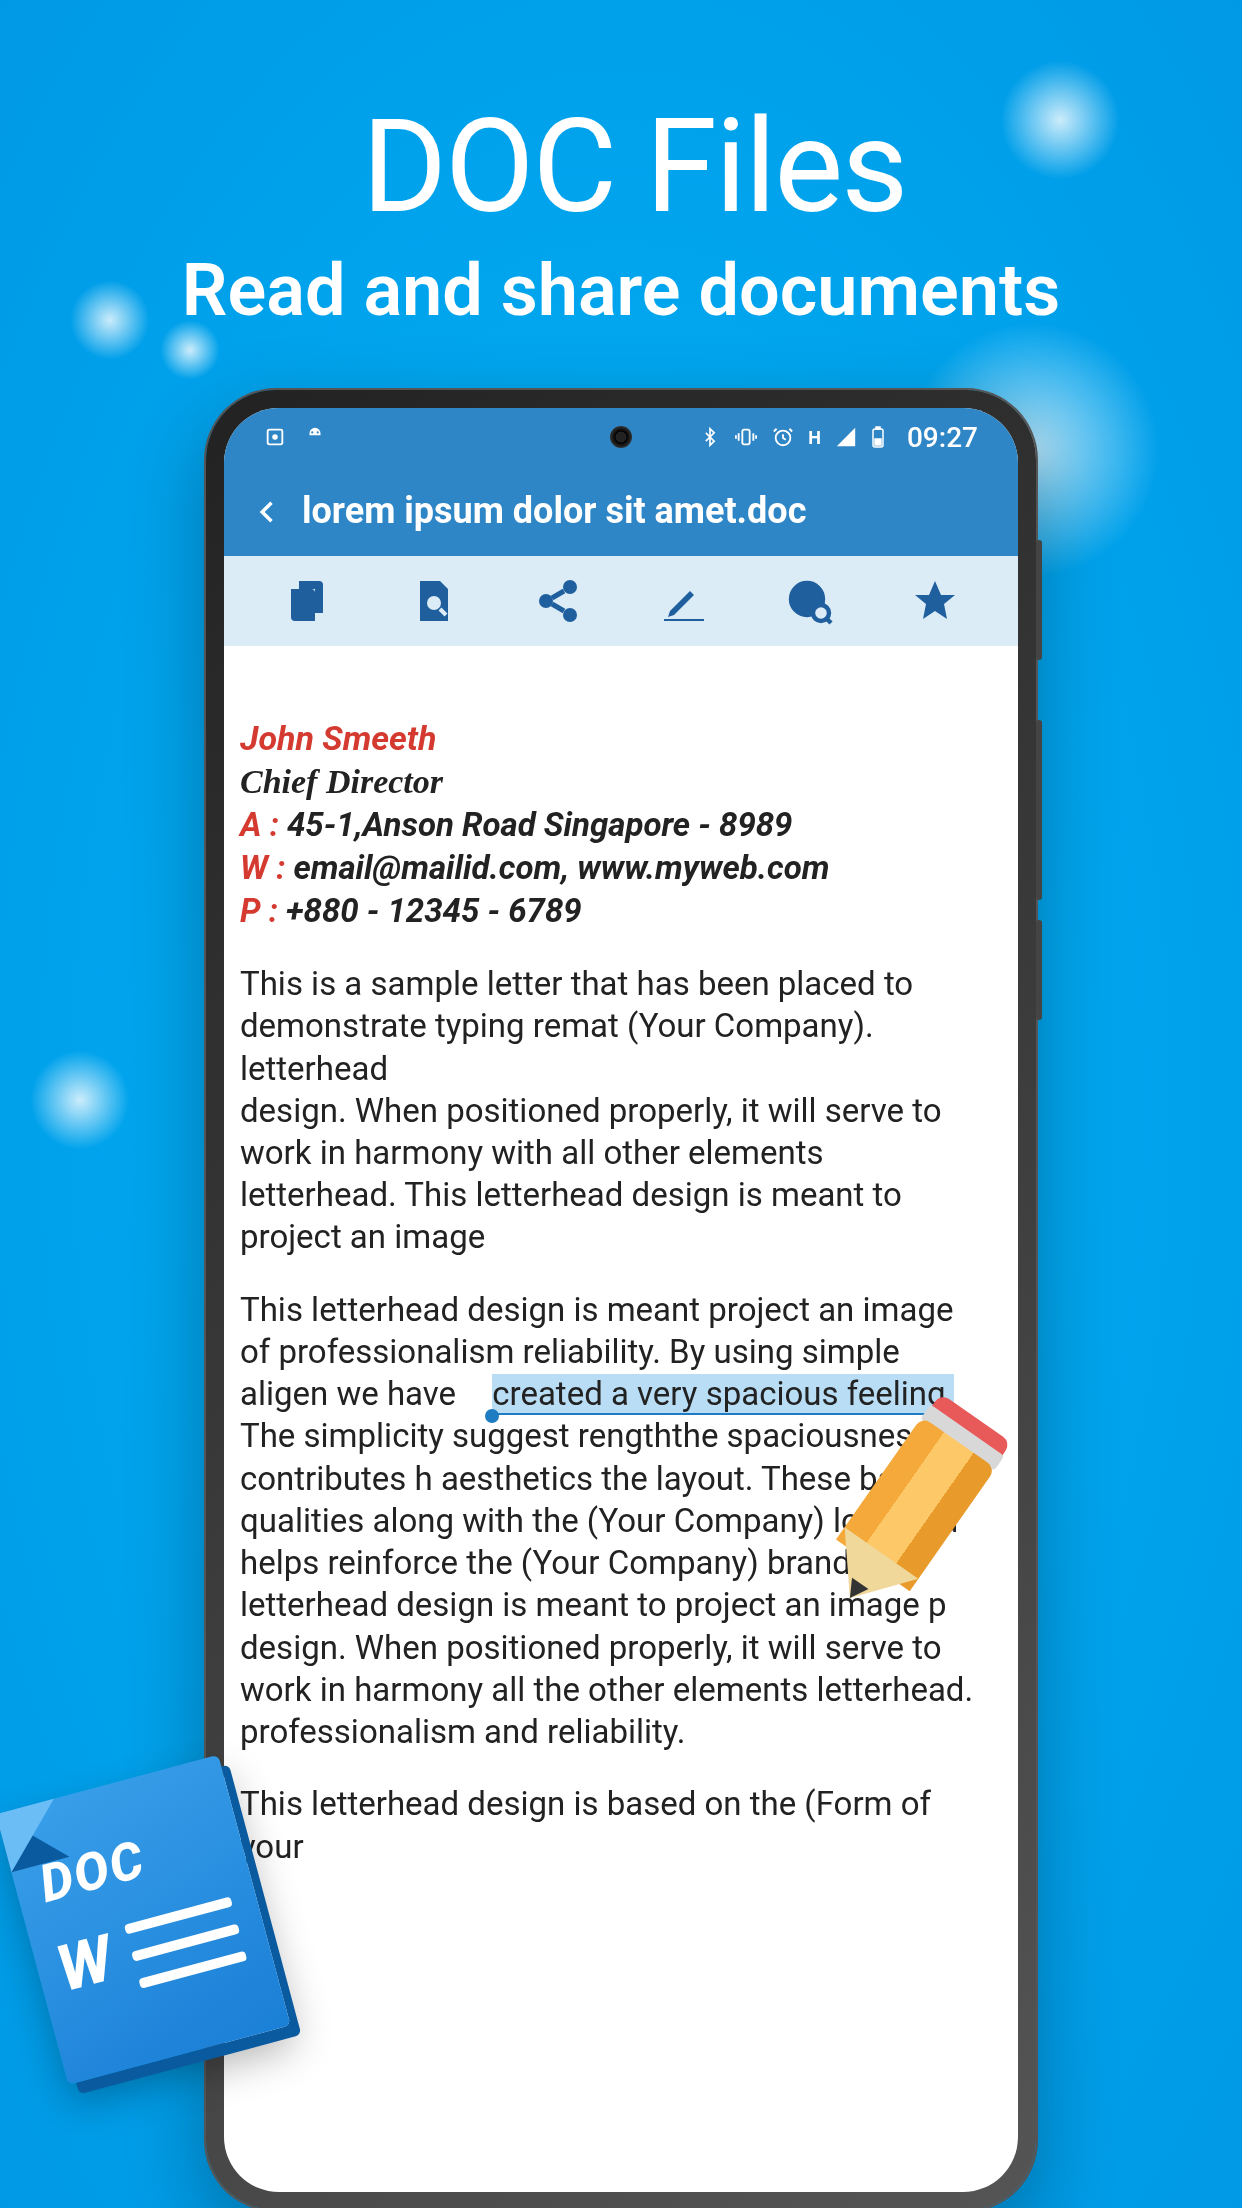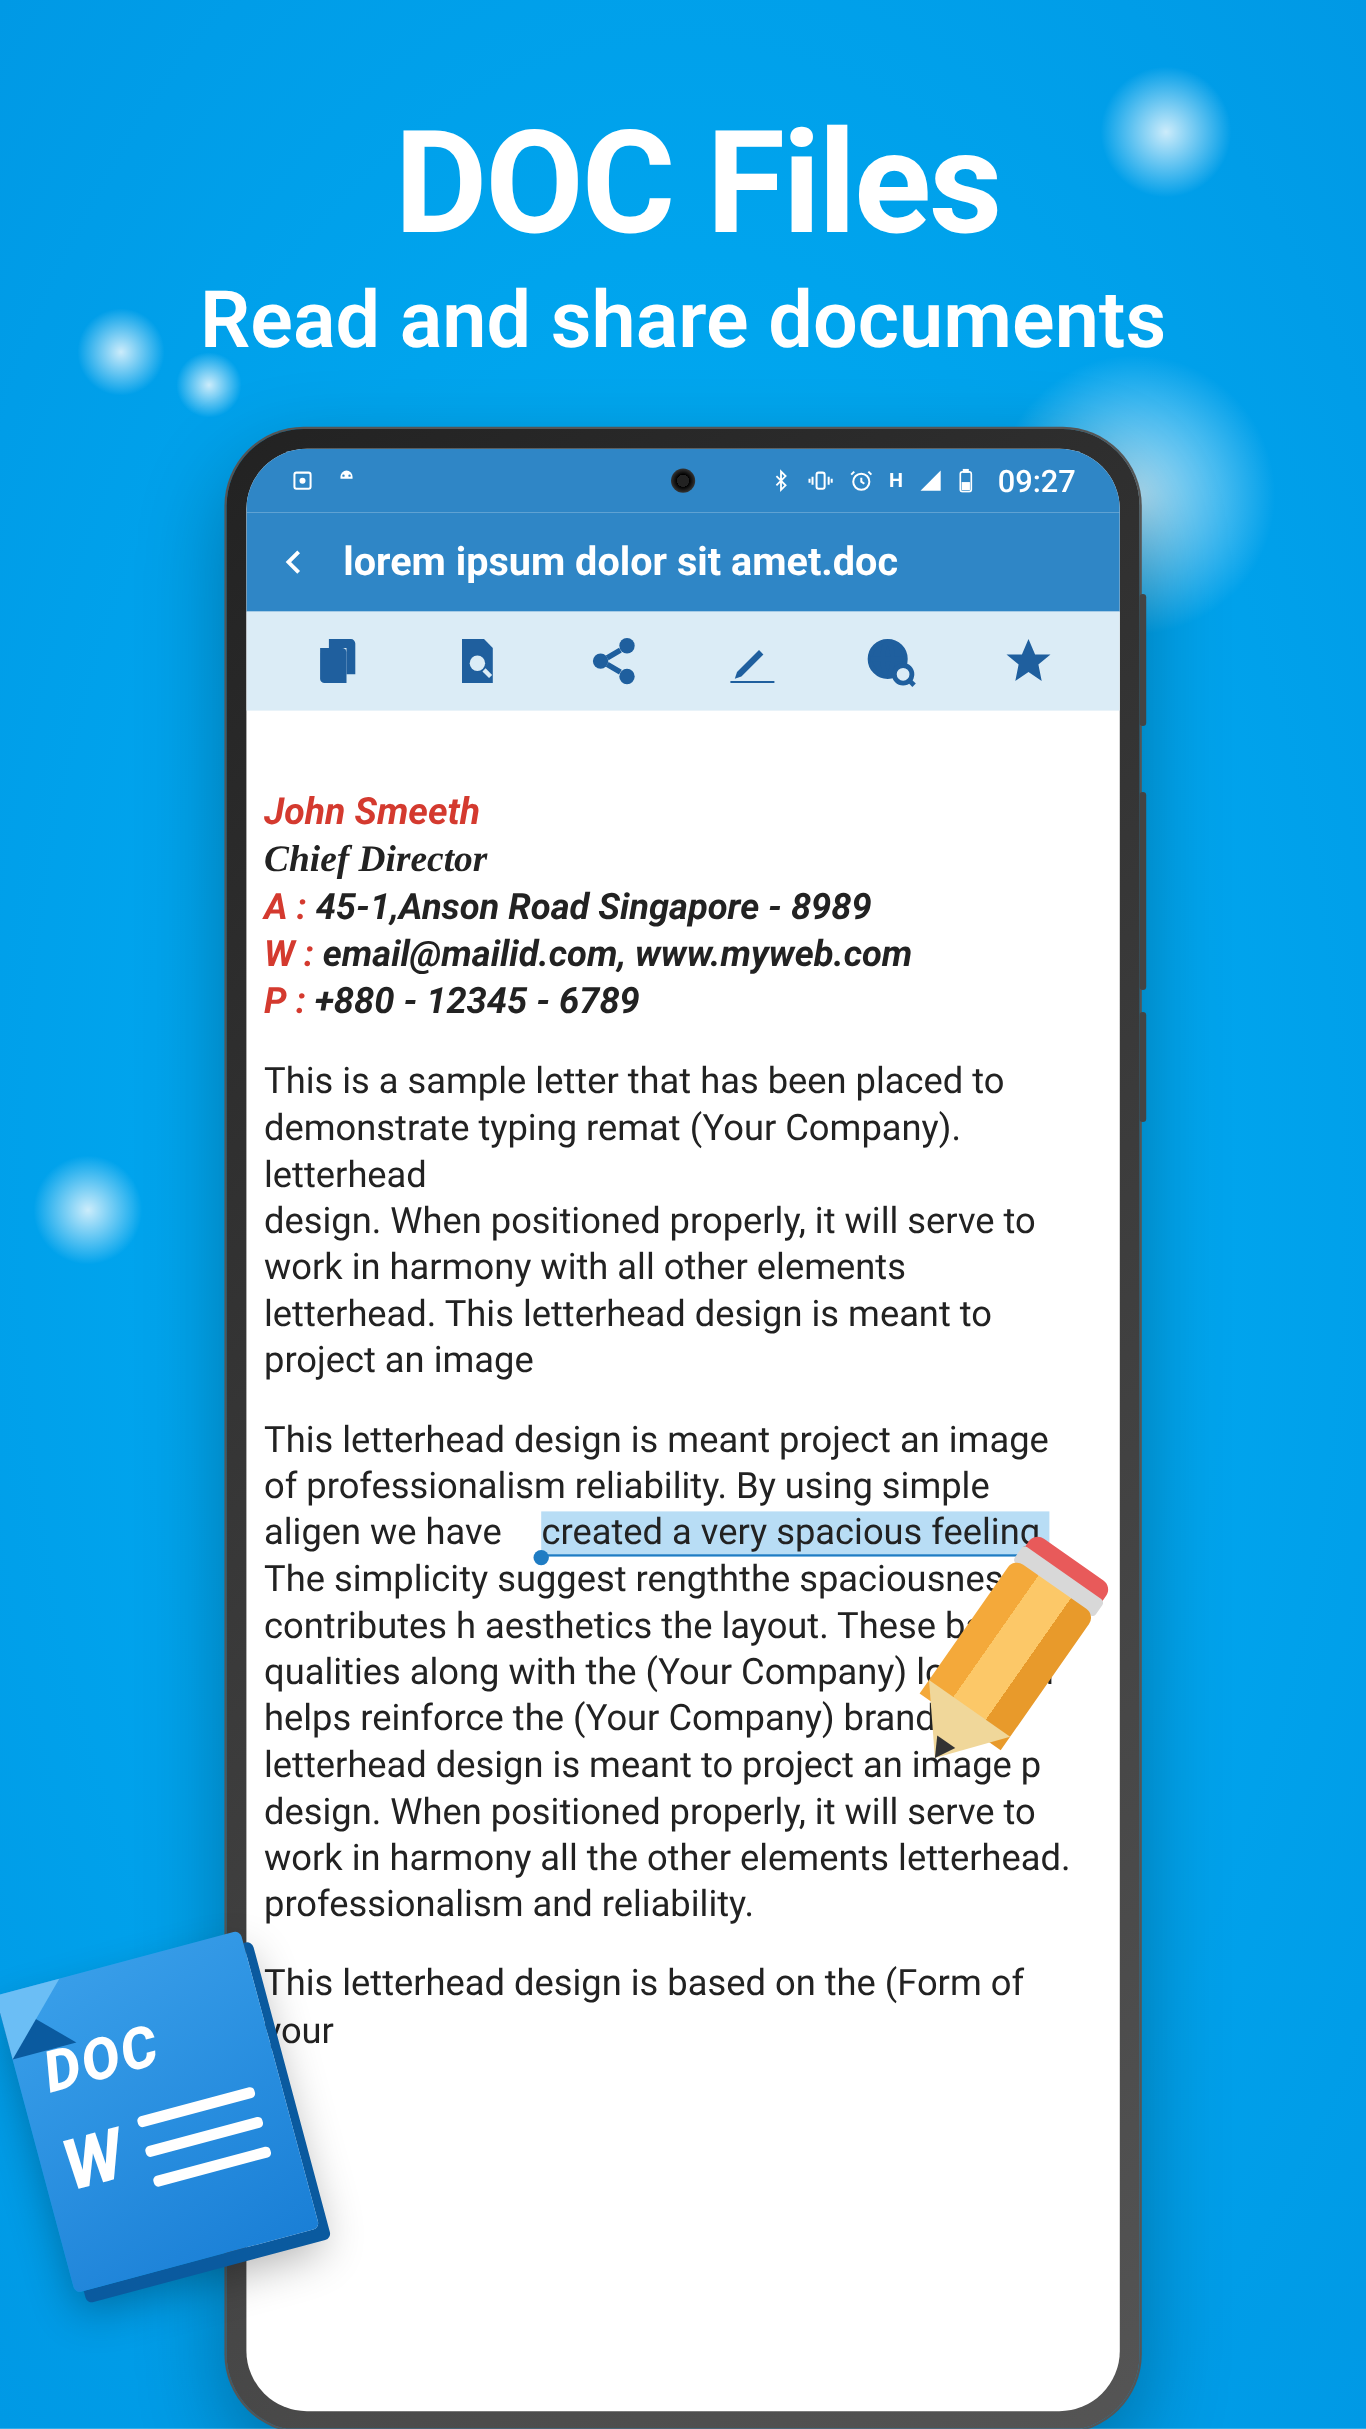--- a/index.html
+++ b/index.html
@@ -31,21 +31,21 @@
   transform: rotate(45deg);
 }
 
 .promo-title {
   text-align: center;
   color: #fff;
   padding-top: 90px;
 }
 .promo-title h1 {
   font-size: 130px;
-  font-weight: 700;
+  font-weight: 400;
   letter-spacing: -2px;
   margin-left: 26px;
 }
 .promo-title h2 {
   font-size: 72px;
   font-weight: 600;
   margin-top: 5px;
 }
 
 
@@ -107,21 +107,21 @@
 .status-icon { display:inline-flex; align-items:center; justify-content:center; }
 
 
 .appbar {
   background: #2f86c6;
   height: 90px;
   display: flex;
   align-items: center;
   padding: 0 30px;
   color: #fff;
-  gap: 30px;
+  gap: 20px;
 }
 .back-btn { font-size: 42px; font-weight: 300; }
 .appbar-title { font-size: 36px; font-weight: 700; }
 
 
 .toolbar {
   background: #dbecf6;
   height: 90px;
   display: flex;
   align-items: center;

